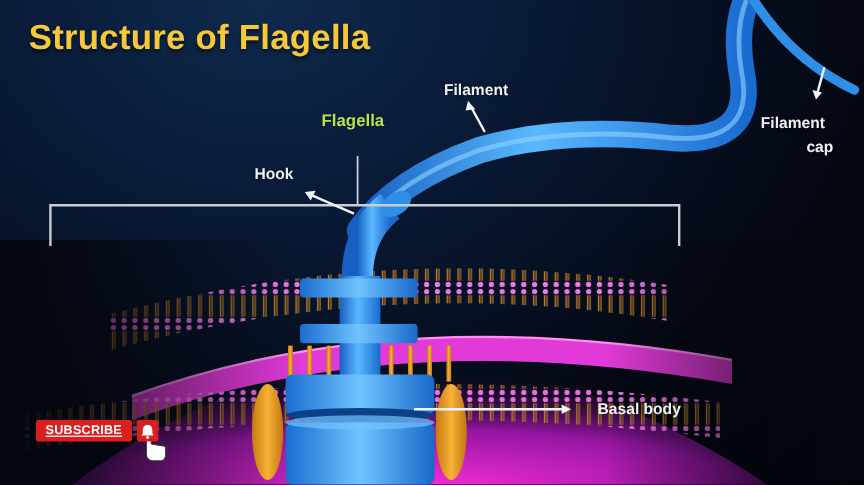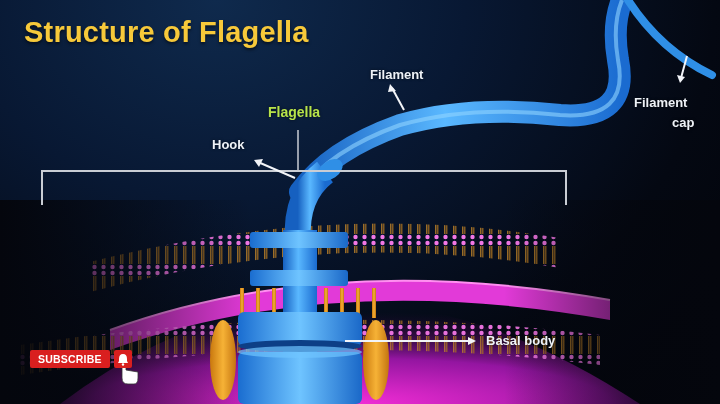--- a/index.html
+++ b/index.html
@@ -4,21 +4,21 @@
 <style>
   html,body{margin:0;padding:0;}
   body{width:720px;height:404px;overflow:hidden;background:#05070f;font-family:"Liberation Sans",sans-serif;}
   .stage{position:relative;width:720px;height:404px;overflow:hidden;
     background:radial-gradient(ellipse at 30% 0%, #0f2a4d 0%, #081833 35%, #040812 70%, #020308 100%);}
   svg.art{position:absolute;left:0;top:0;}
   .lbl{position:absolute;color:#eef2f7;font-weight:bold;font-size:13px;white-space:nowrap;text-shadow:0 0 3px rgba(0,0,0,.6);}
   .title{position:absolute;left:24px;top:16px;font-size:29px;font-weight:bold;color:#f7c93a;letter-spacing:0.2px;text-shadow:0 2px 3px rgba(0,0,0,.5);}
   .flag{color:#b7e34a;font-size:14px;}
   .sub{position:absolute;left:30px;top:350px;height:18px;background:#d91f1f;color:#fff;font-size:10.5px;font-weight:bold;
-    padding:0 8px;line-height:18px;border-radius:2px;letter-spacing:.2px;}
+    padding:0 8px;line-height:18px;border-radius:2px;letter-spacing:.2px;text-decoration:underline;}
   .bell{position:absolute;left:114px;top:350px;width:18px;height:18px;background:#d91f1f;border-radius:2px;}
 </style>
 </head>
 <body>
 
 <div class="stage">
   <svg class="art" width="720" height="404" viewBox="0 0 720 404">
     <defs>
       <linearGradient id="tube" x1="0" y1="0" x2="1" y2="0">
         <stop offset="0" stop-color="#1660c0"></stop>
@@ -109,25 +109,25 @@
       <polygon points="680,83 677,75 685,77"></polygon>
       <polygon points="476,341 468,337 468,345"></polygon>
     </g>
 
     <path d="M122 366 L122 378 Q122 384 128 384 L134 384 Q138 384 138 378 L138 372 L126 370 L126 366 Z" fill="#ffffff" stroke="#333" stroke-width="0.8"></path>
   </svg>
 
   <div class="title">Structure of Flagella</div>
 
   <div class="lbl" style="left:370px;top:67px;">Filament</div>
-  <div class="lbl flag" style="left:268px;top:104px;">Flagella</div>
+  <div class="lbl flag" style="left:268px;top:92px;">Flagella</div>
   <div class="lbl" style="left:212px;top:137px;">Hook</div>
   <div class="lbl" style="left:634px;top:95px;">Filament</div>
   <div class="lbl" style="left:672px;top:115px;">cap</div>
-  <div class="lbl" style="left:486px;top:333px;">Basal body</div>
+  <div class="lbl" style="left:498px;top:333px;">Basal body</div>
 
   <div class="sub">SUBSCRIBE</div>
   <div class="bell">
     <svg width="18" height="18" viewBox="0 0 18 18">
       <path d="M9 4 Q5 4 5 9 L5 11 L4 13 L14 13 L13 11 L13 9 Q13 4 9 4 Z" fill="#fff"></path>
       <circle cx="9" cy="14.5" r="1.2" fill="#fff"></circle>
     </svg>
   </div>
 </div>
 

